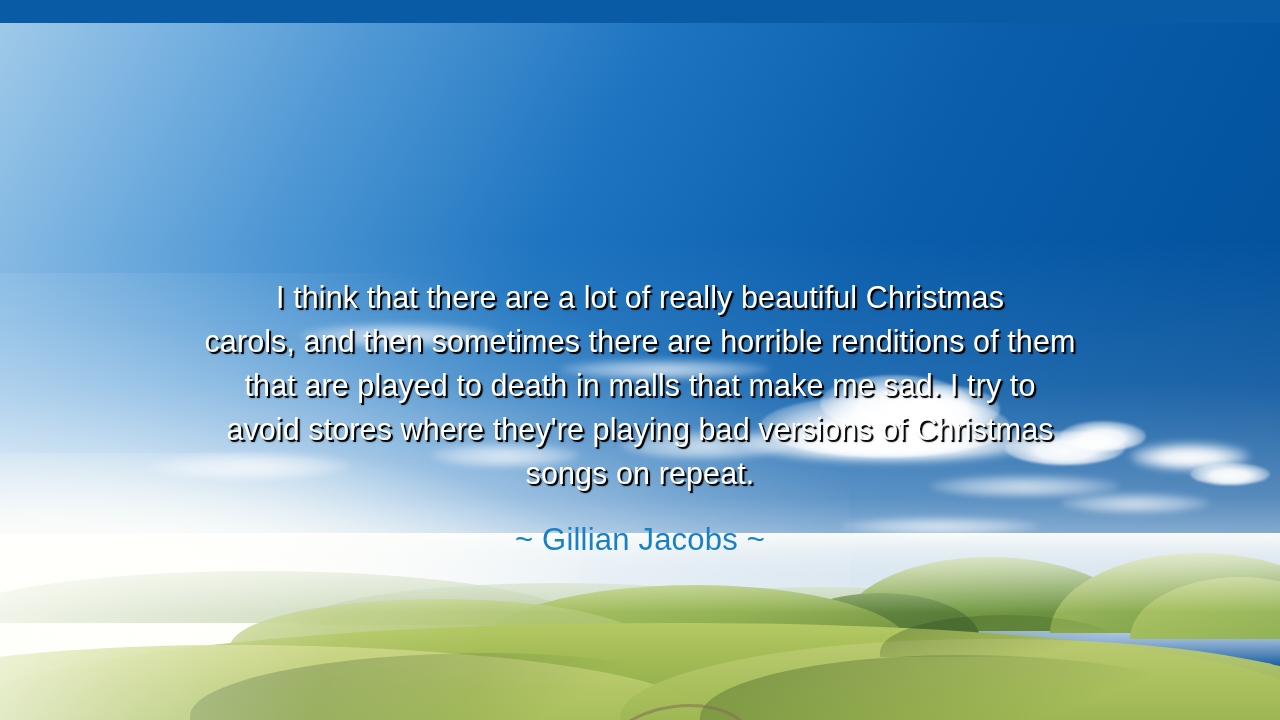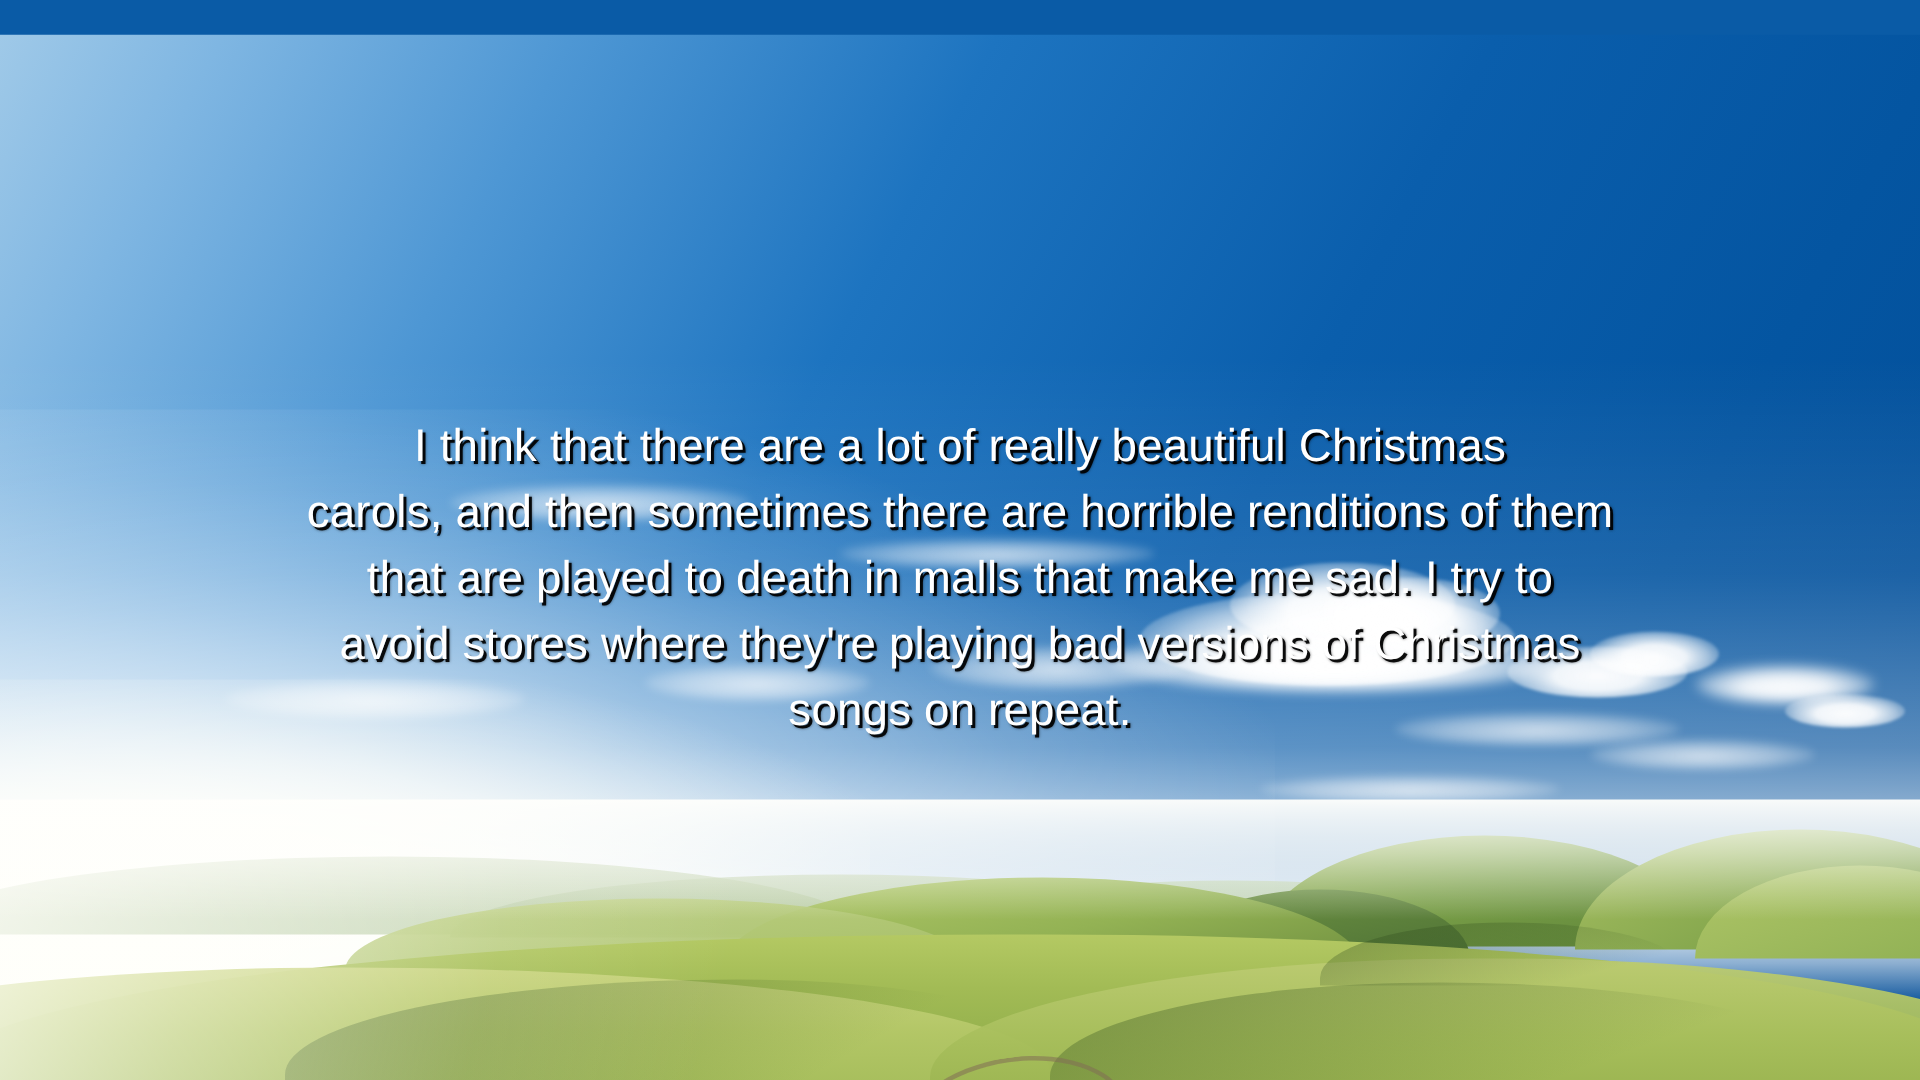--- a/index.html
+++ b/index.html
@@ -211,14 +211,15 @@
   </div>
 
   <div class="quote-block">
     <div class="quote-text">I think that there are a lot of really beautiful Christmas
 carols, and then sometimes there are horrible renditions of them
 that are played to death in malls that make me sad. I try to
 avoid stores where they're playing bad versions of Christmas
 songs on repeat.</div>
   </div>
 
+  <div class="author">~ Gillian Jacobs ~</div>
 
 </div>
 
 </body></html>

